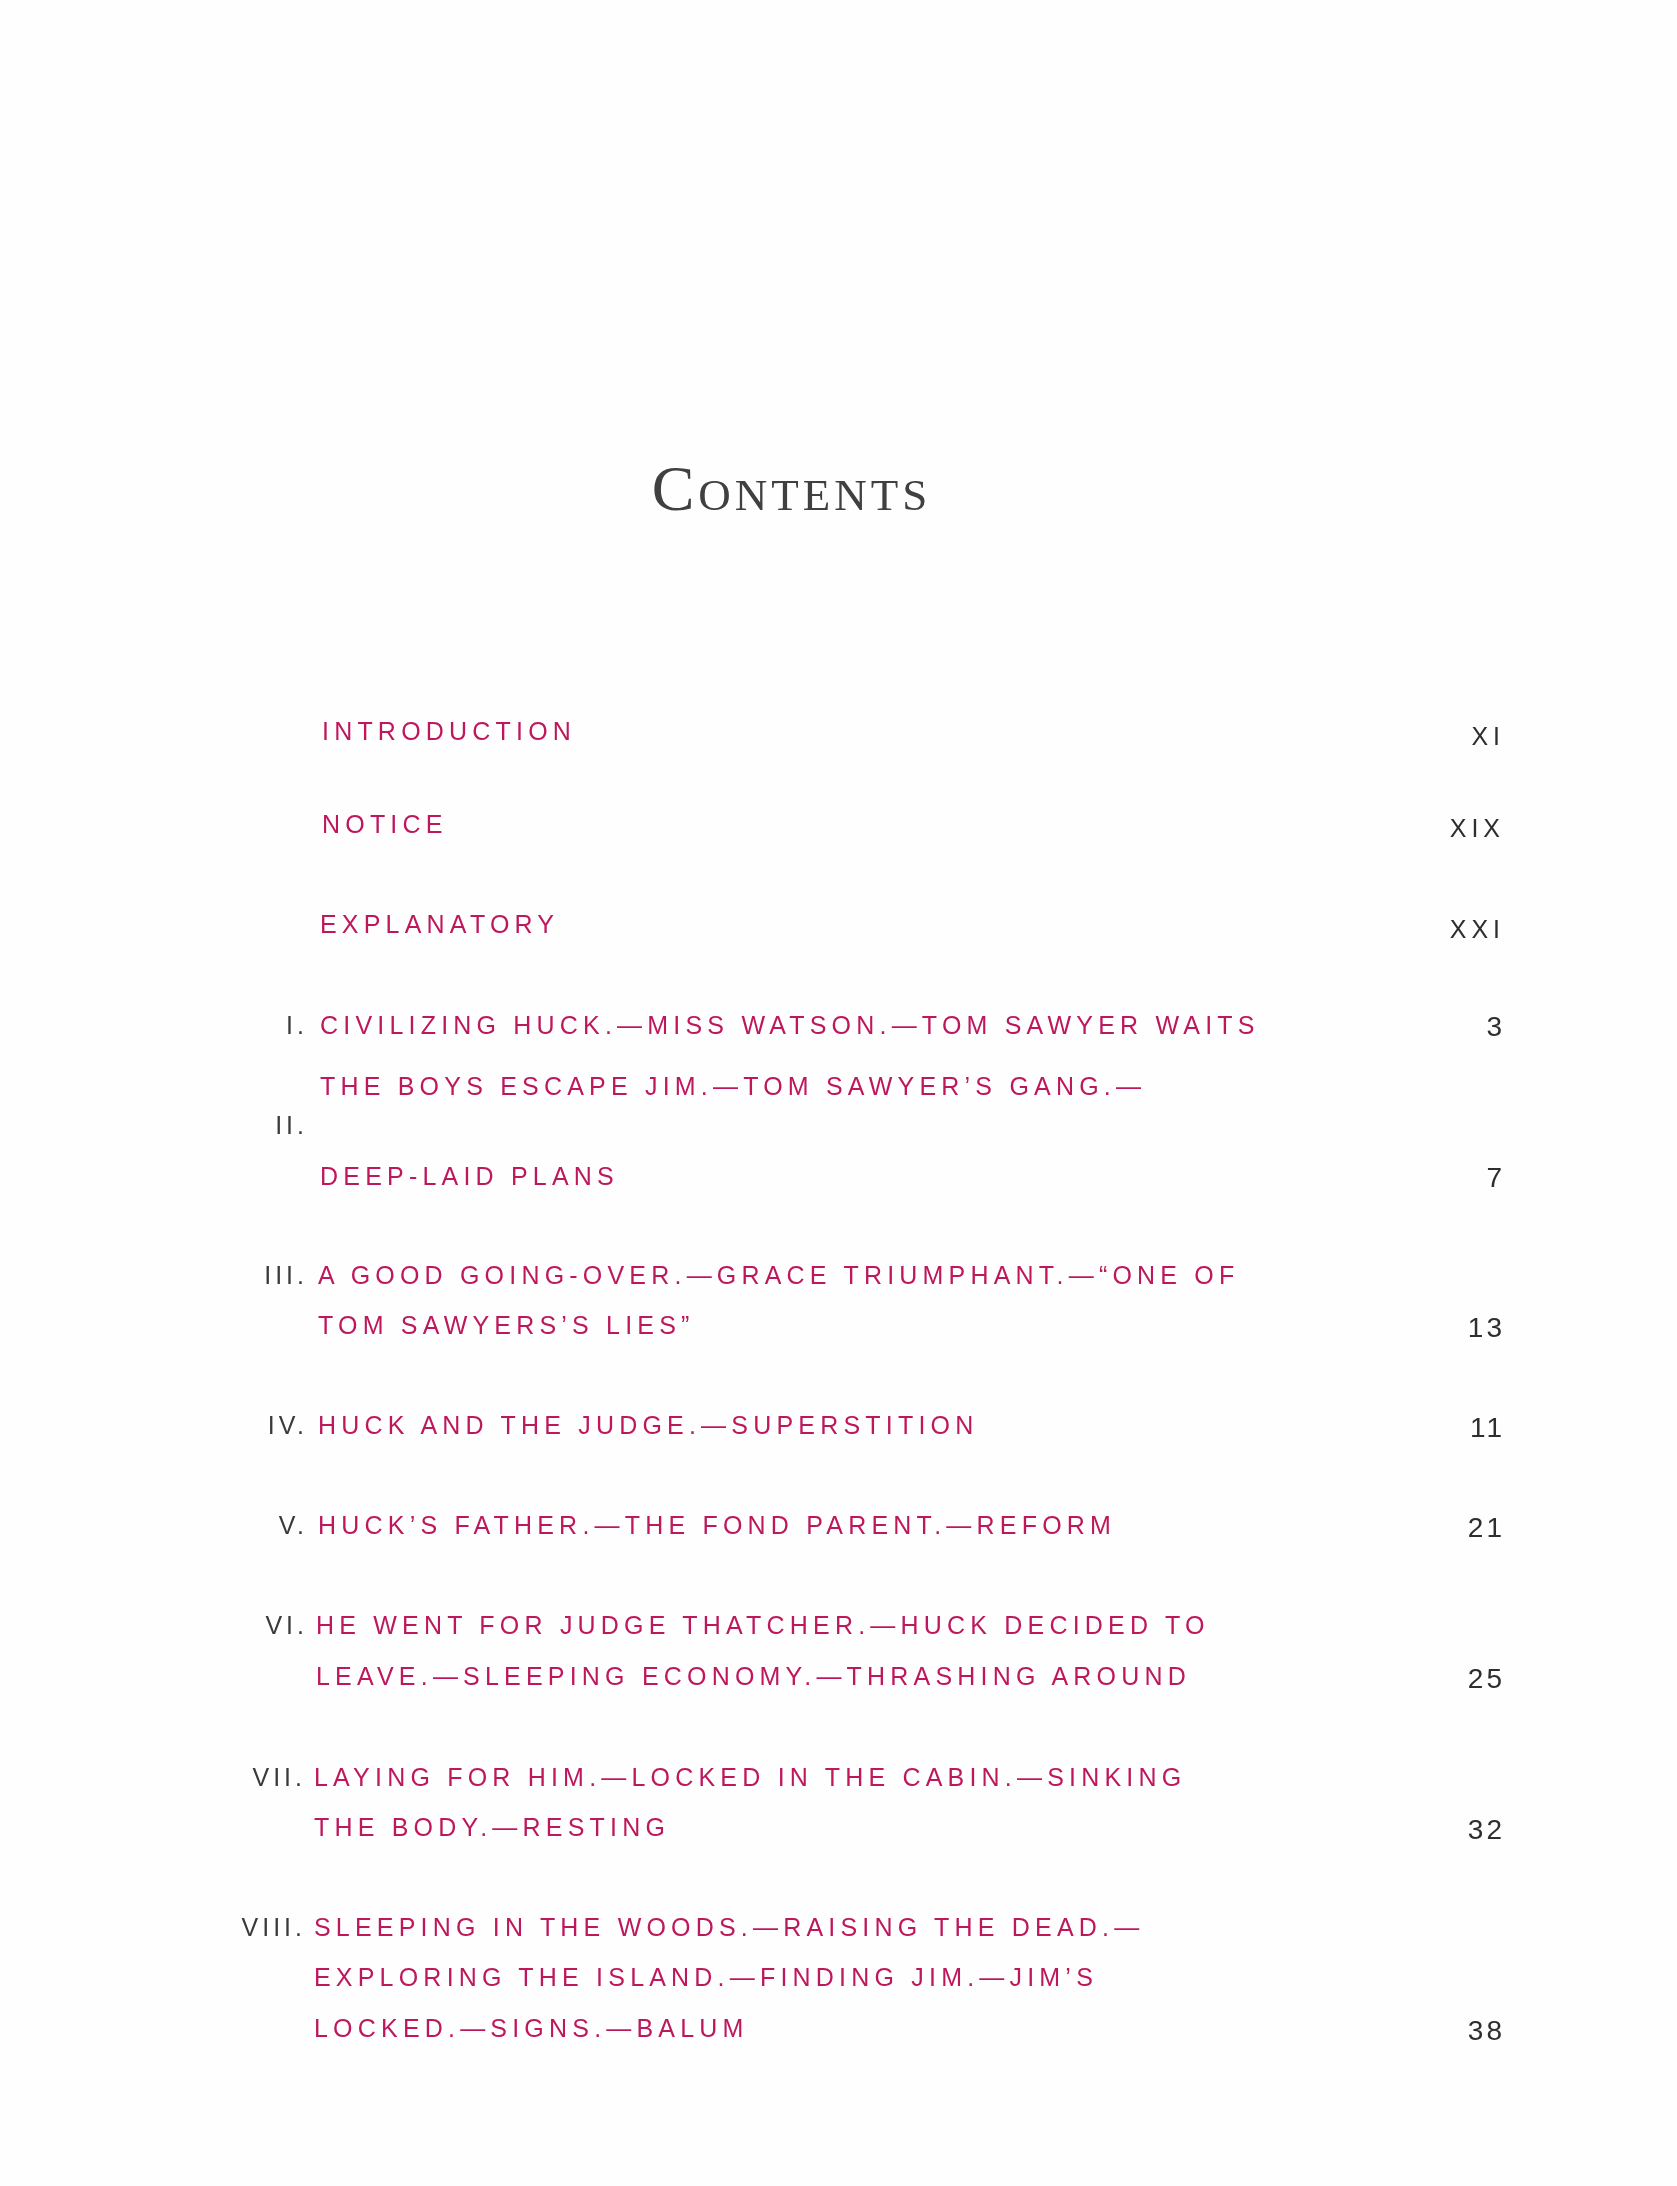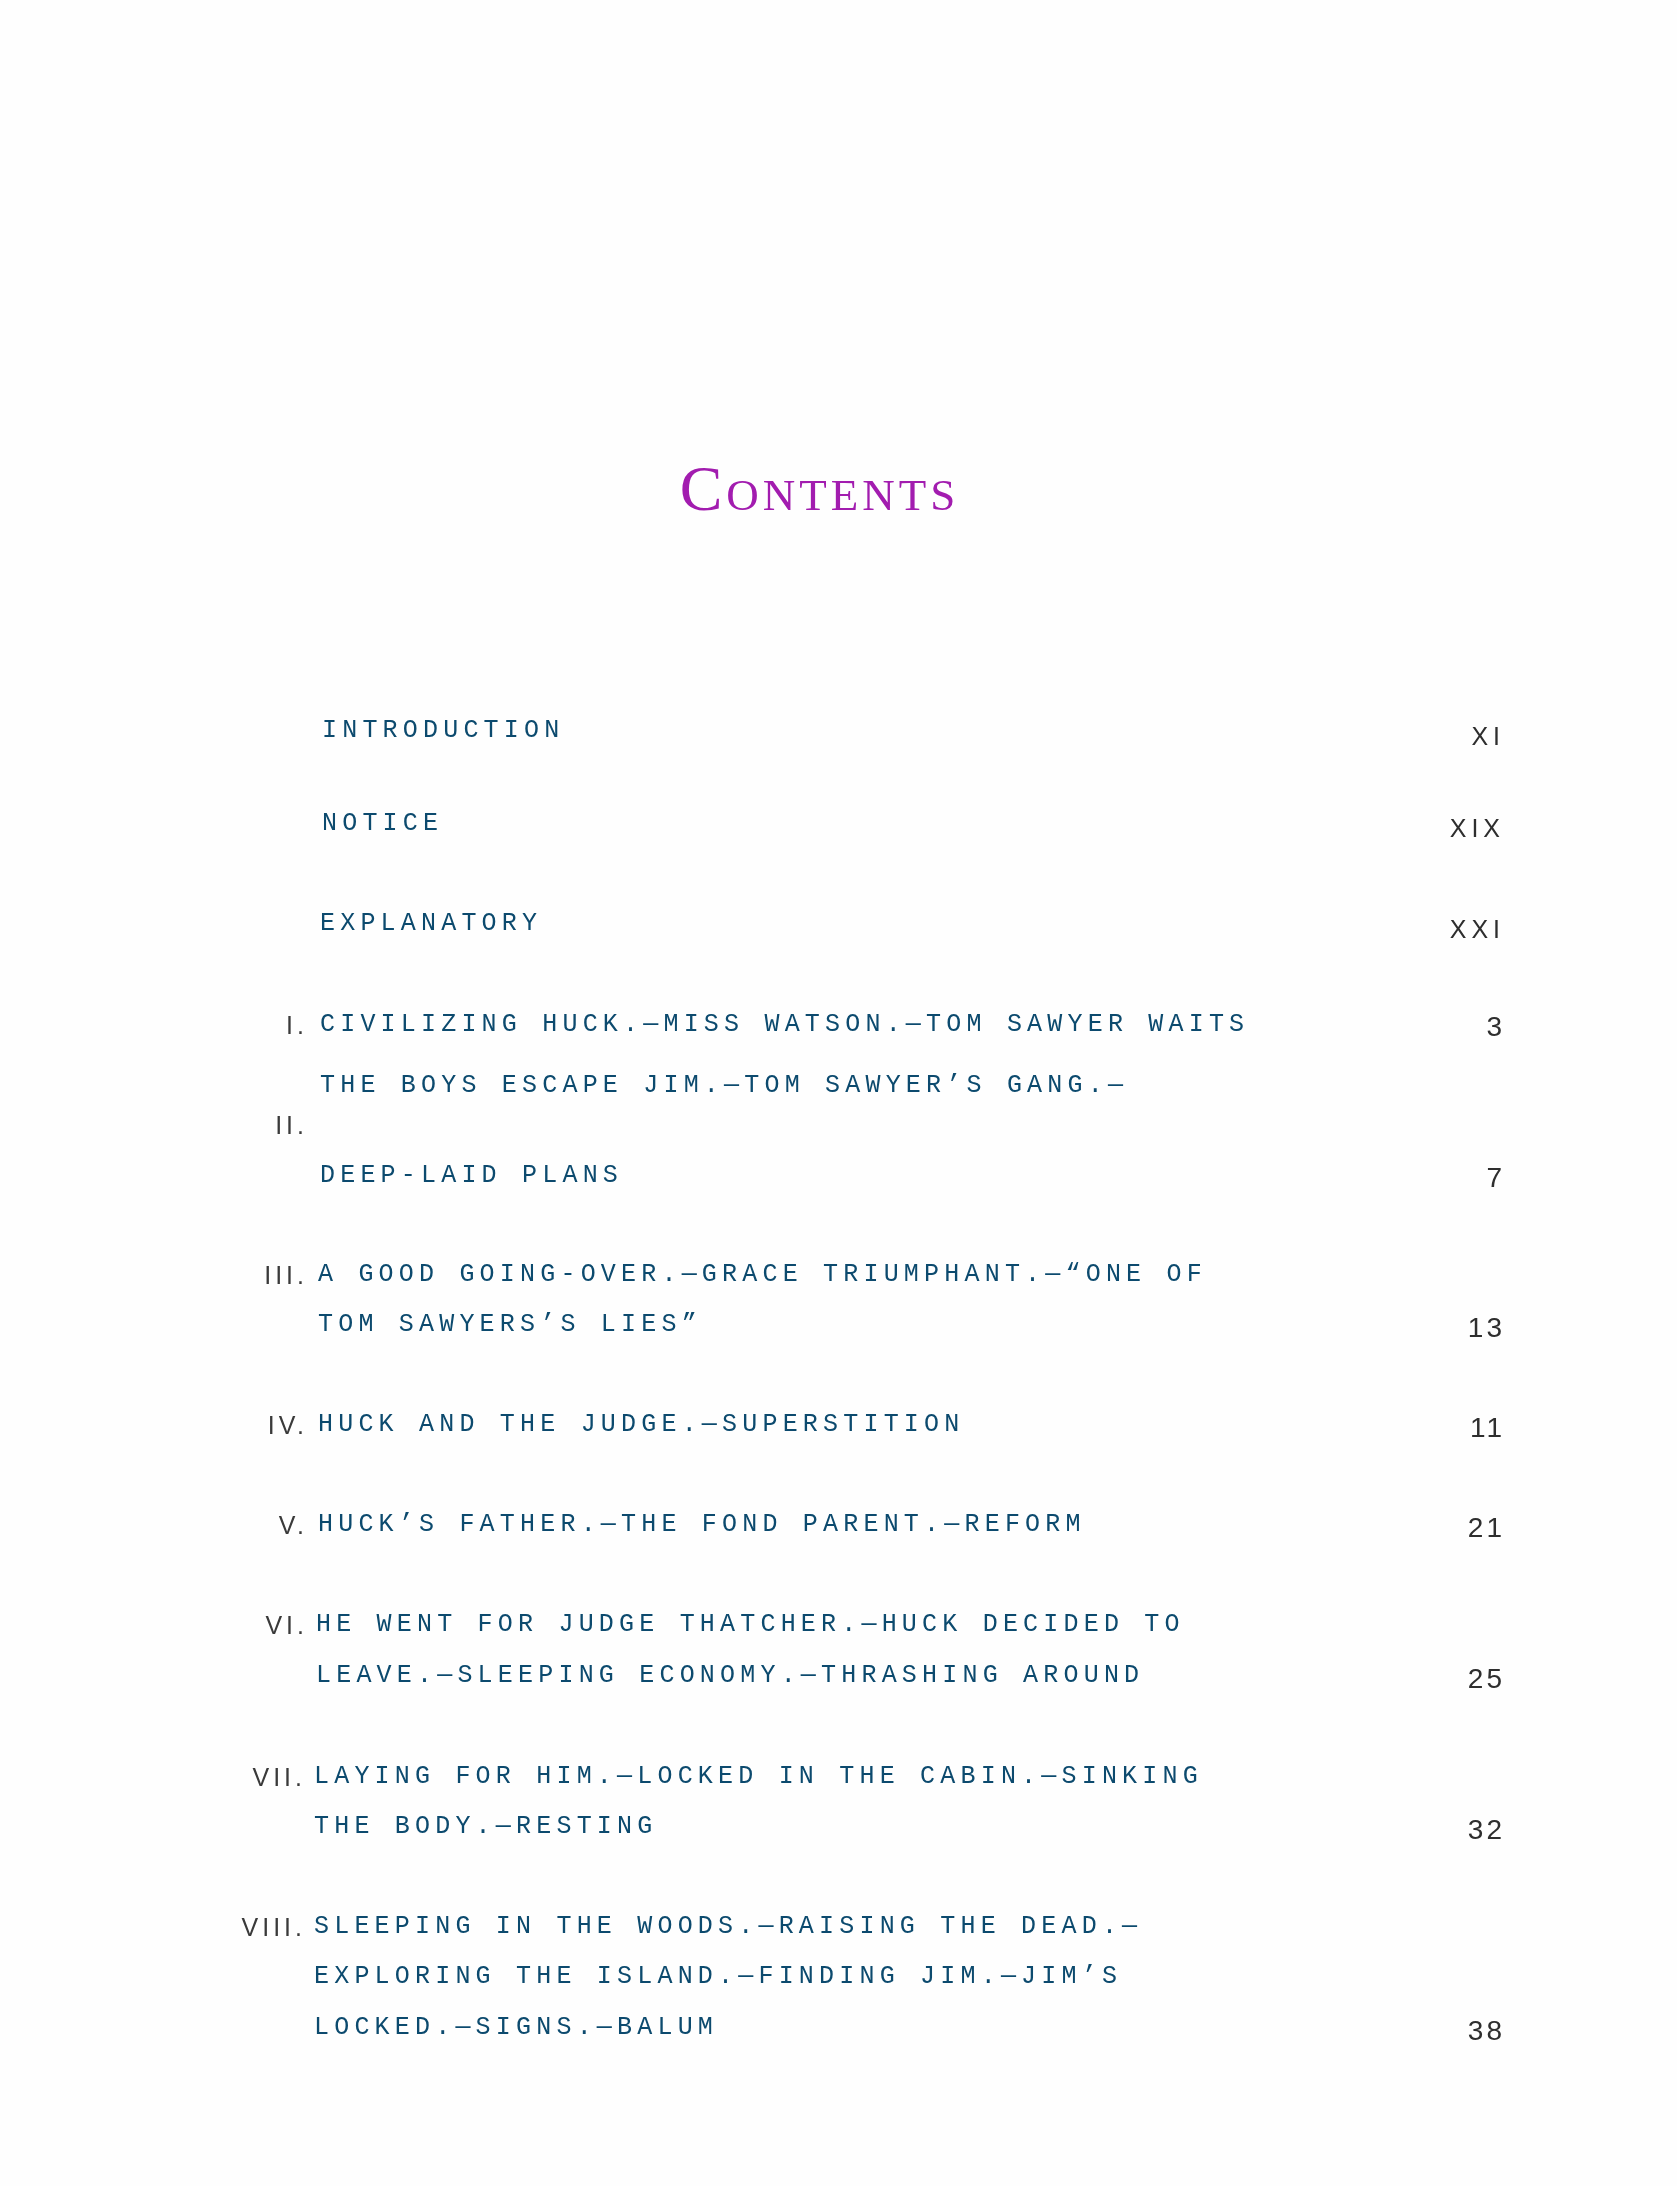--- a/index.html
+++ b/index.html
@@ -24,33 +24,32 @@
     .title {
       position: absolute;
       left: 0;
       width: 1547px;
       top: 452px;
       text-align: center;
       font-family: "Liberation Serif", "DejaVu Serif", serif;
       font-size: 64px;
       font-variant: small-caps;
       letter-spacing: 4px;
-      color: #a21caf;
+      color: #404040;
       padding-left: 36px;
       box-sizing: border-box;
-      margin-left: 28px;
     }
     .line {
       position: absolute;
-      font-family: Liberation Mono, monospace;
+      font-family: Liberation Sans, sans-serif;
       font-size: 25px;
       letter-spacing: 5.2px;
       line-height: 30px;
       white-space: nowrap;
-      color: #0c4a6e;
+      color: #be185d;
     }
     .numeral {
       position: absolute;
       font-family: "Liberation Sans", "DejaVu Sans", sans-serif;
       font-size: 25px;
       letter-spacing: 4px;
       line-height: 30px;
       white-space: nowrap;
       text-align: right;
       color: #3a3a3a;

